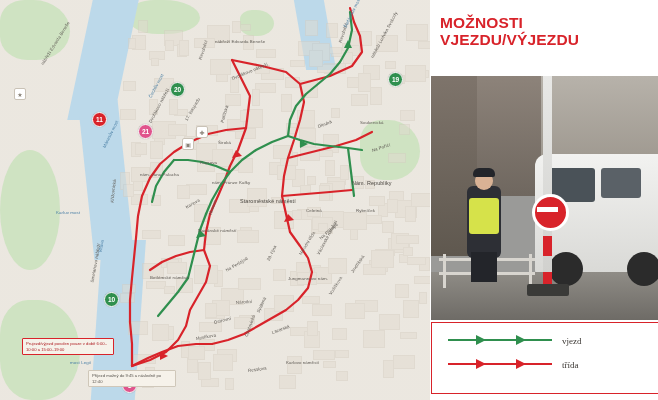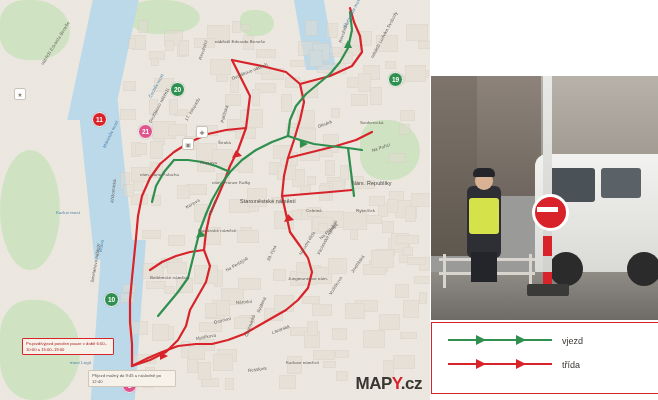--- a/index.html
+++ b/index.html
@@ -141,21 +141,21 @@
   .legend{
     position:absolute;left:431px;top:322px;width:227px;height:70px;
     border:1px solid #d8232a;background:#fff;
   }
   .legend-row{
     position:absolute;left:14px;display:flex;align-items:center;height:18px;
   }
   .lr1{top:10px;}
   .lr2{top:34px;}
   .legend-label{
-    position:absolute;left:130px;font-size:9px;color:#3a3632;
+    position:absolute;left:130px;font-size:9px;color:#3a3632;font-family:Liberation Serif, serif;
   }
   .ll1{top:13px;}
   .ll2{top:37px;}
 </style>
 </head>
 <body>
 
 <div class="page">
 
   <div class="map">
@@ -499,27 +499,26 @@
 pouze v době 6:00–10:00
 a 15:00–19:00</div>
         <div class="notebox" style="left: 88px; top: 370px; width: 80px;">Příjezd možný do 9:45
 a následně po 12:40</div>
       </div>
 
     <div class="smallicon" style="left:14px;top:88px;">★</div>
     <div class="smallicon" style="left:182px;top:138px;">▣</div>
     <div class="smallicon" style="left:196px;top:126px;">✚</div>
 
-    <div class="mapy">
-      <span>MAP</span><span class="dotred">Y</span><span>.cz</span>
-    </div>
   </div>
 
   <div class="right">
     <div class="title-wrap">
+      <div class="title">MOŽNOSTI</div>
+      <div class="title">VJEZDU/VÝJEZDU</div>
     </div>
   </div>
 
   <div class="photo">
     <div class="sky"></div>
     <div class="wall"></div>
     <div class="bldg"></div>
     <div class="bldg2"></div>
     <div class="van"></div>
     <div class="van-win"></div>

